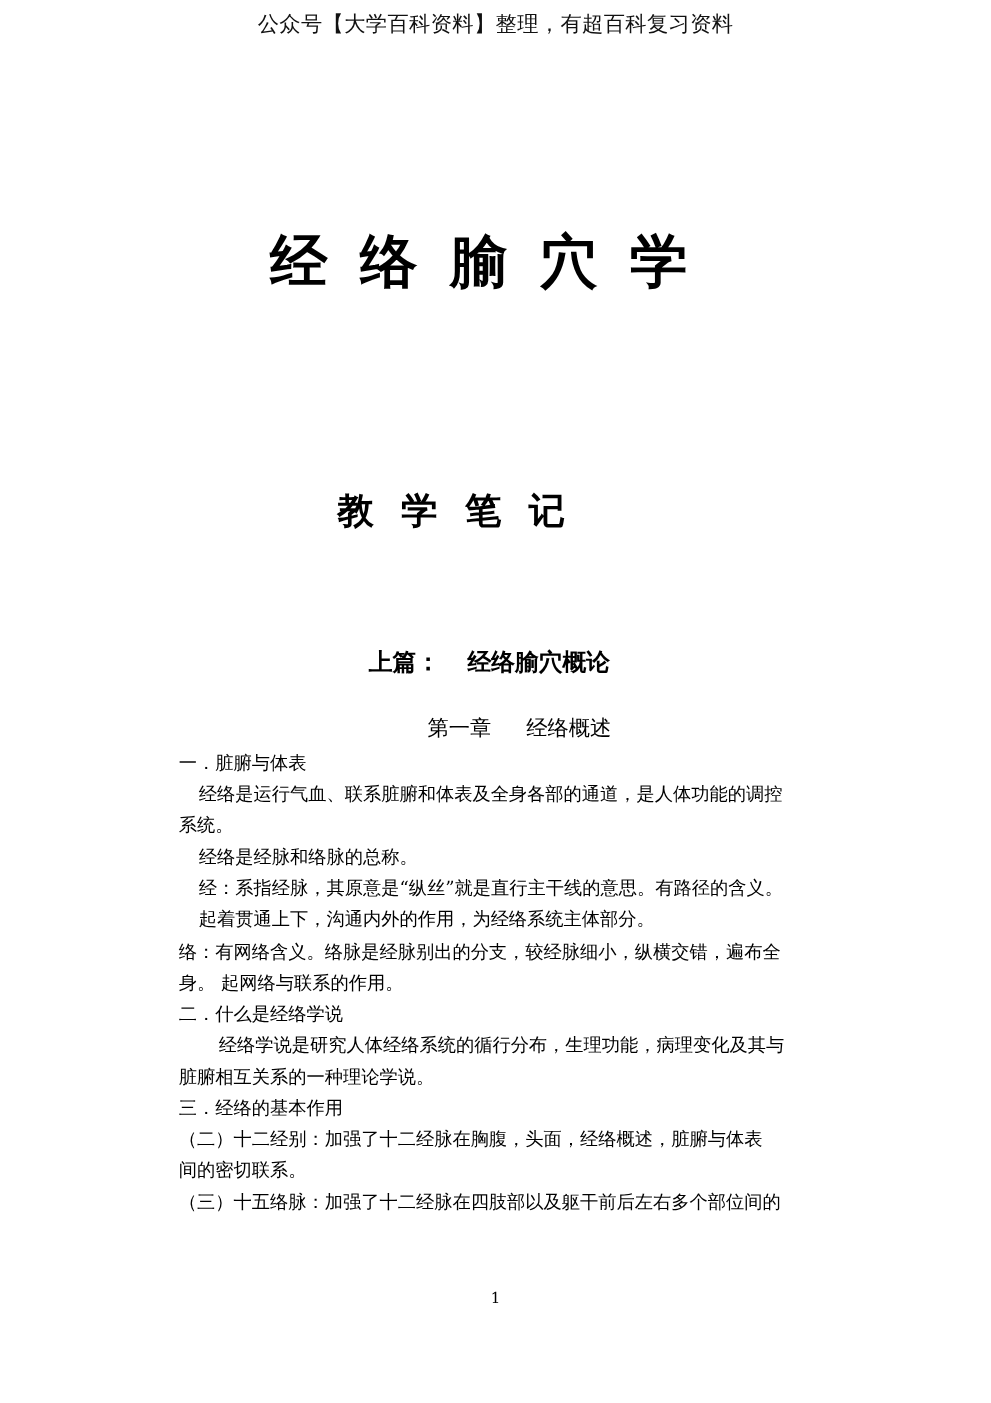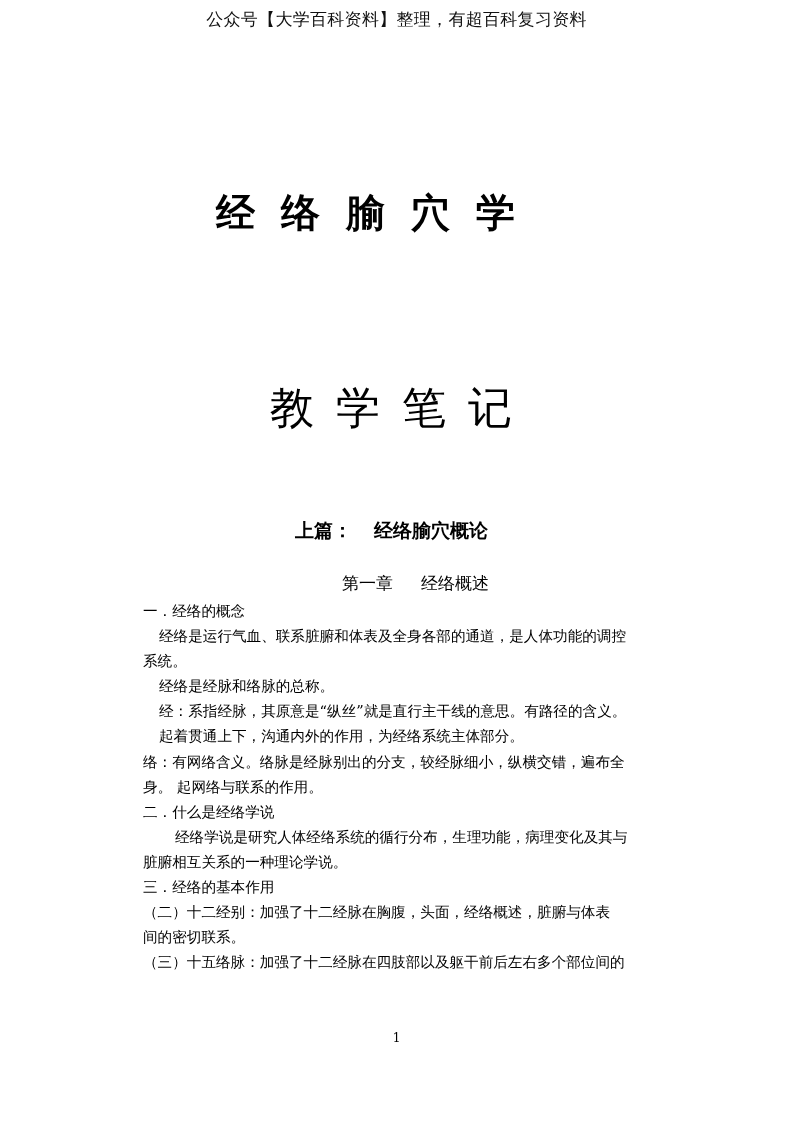--- a/index.html
+++ b/index.html
@@ -28,34 +28,34 @@
       text-align: center;
       font-size: 17px;
       letter-spacing: 0.3px;
       color: #111;
     }
     .main-title {
       position: absolute;
       top: 183px;
       left: 216px;
       width: 400px;
-      font-family: Liberation Serif, serif;
+      font-family: Liberation Mono, monospace;
       font-weight: bold;
-      font-size: 39px;
+      font-size: 46px;
       letter-spacing: 26px;
       white-space: nowrap;
       line-height: 60px;
     }
     .sub-title {
       position: absolute;
       top: 386px;
       left: 270px;
       font-family: "DejaVu Sans", "Liberation Sans", sans-serif;
-      font-weight: normal;
-      font-size: 44px;
+      font-weight: bold;
+      font-size: 29px;
       letter-spacing: 22px;
       white-space: nowrap;
       line-height: 44px;
       text-align: right;
     }
     .part-title {
       position: absolute;
       top: 517px;
       left: 295px;
       font-family: "DejaVu Sans", "Liberation Sans", sans-serif;
@@ -111,21 +111,21 @@
 
   <div class="part-title">
     <span>上篇：</span><span class="gap"></span><span>经络腧穴概论</span>
   </div>
 
   <div class="chapter-title">
     <span>第一章</span><span class="gap"></span><span>经络概述</span>
   </div>
 
   <div class="body-text">
-    <span class="line">一．经络的概念</span>
+    <span class="line">一．脏腑与体表</span>
     <span class="line indent1">经络是运行气血、联系脏腑和体表及全身各部的通道，是人体功能的调控</span>
     <span class="line">系统。</span>
     <span class="line indent1">经络是经脉和络脉的总称。</span>
     <span class="line indent1">经：系指经脉，其原意是“纵丝”就是直行主干线的意思。有路径的含义。</span>
     <span class="line indent1">起着贯通上下，沟通内外的作用，为经络系统主体部分。</span>
     <span class="line">络：有网络含义。络脉是经脉别出的分支，较经脉细小，纵横交错，遍布全</span>
     <span class="line">身。 起网络与联系的作用。</span>
     <span class="line">二．什么是经络学说</span>
     <span class="line indent2">经络学说是研究人体经络系统的循行分布，生理功能，病理变化及其与</span>
     <span class="line">脏腑相互关系的一种理论学说。</span>

